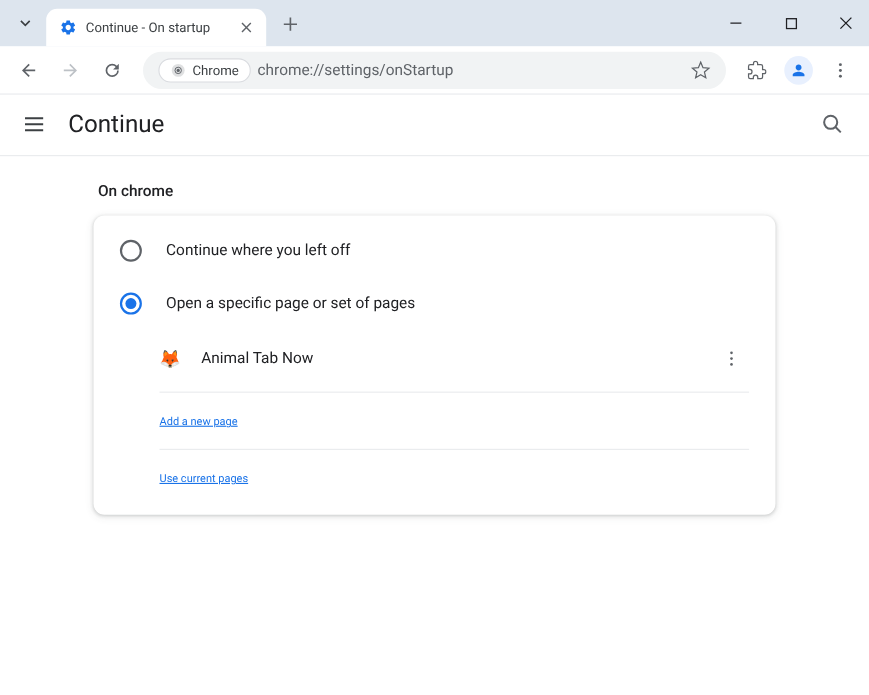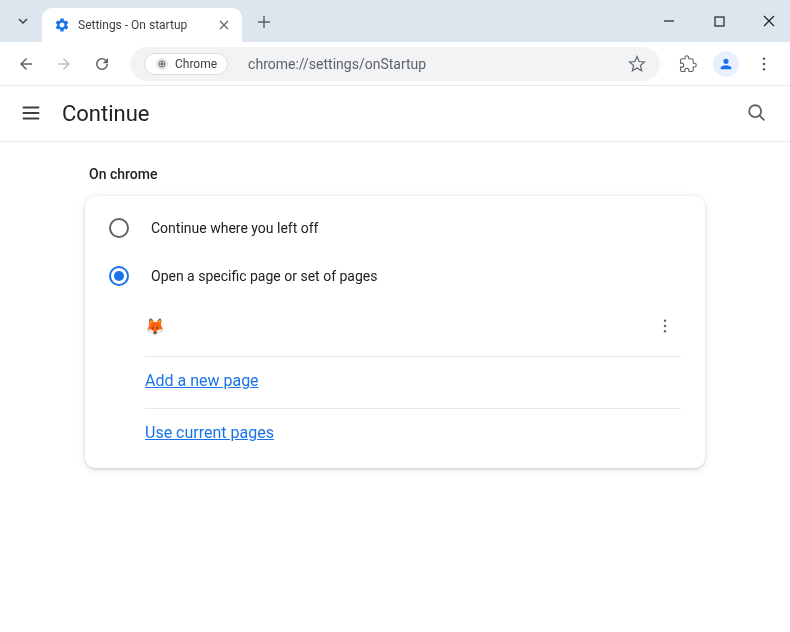--- a/index.html
+++ b/index.html
@@ -13,21 +13,21 @@
 .tab-title { font-size: 12px; color: #3c4043; margin-left: 8px; flex: 1; white-space: nowrap; overflow: hidden; text-overflow: ellipsis; }
 .tab-close { width: 16px; height: 16px; display: flex; align-items: center; justify-content: center; color: #5f6368; cursor: pointer; }
 .new-tab { width: 28px; height: 28px; margin-left: 8px; margin-top: 2px; display: flex; align-items: center; justify-content: center; color: #5f6368; cursor: pointer; border-radius: 50%; }
 .win-controls { position: absolute; right: 6px; top: 0; height: 42px; display: flex; align-items: center; gap: 20px; }
 .win-btn { width: 30px; height: 30px; display: flex; align-items: center; justify-content: center; color: #202124; cursor: pointer; }
 
 
 .toolbar { height: 44px; background: #fff; display: flex; align-items: center; padding: 0 10px; gap: 6px; border-bottom: 1px solid #e8eaed; }
 .tbtn { width: 32px; height: 32px; display: flex; align-items: center; justify-content: center; color: #5f6368; border-radius: 50%; cursor: pointer; }
 .tbtn.disabled { color: #bdc1c6; cursor: default; }
-.omnibox { flex: 1; height: 34px; background: #f1f3f4; border-radius: 17px; display: flex; align-items: center; padding: 0 14px; gap: 20px; margin: 0 6px; }
+.omnibox { flex: 1; height: 34px; background: #f1f3f4; border-radius: 17px; display: flex; align-items: center; padding: 0 14px; gap: 6px; margin: 0 6px; }
 .omni-chip { display: flex; align-items: center; gap: 6px; background: #fff; border-radius: 14px; padding: 3px 10px; font-size: 12px; color: #3c4043; border: 1px solid #dadce0; }
 .omni-url { font-size: 14px; color: #5f6368; flex: 1; }
 .omni-star { color: #5f6368; }
 .avatar { width: 26px; height: 26px; border-radius: 50%; background: #e8f0fe; display: flex; align-items: center; justify-content: center; color: #1a73e8; }
 
 
 .settings-header { height: 56px; display: flex; align-items: center; padding: 0 20px; border-bottom: 1px solid #e8eaed; }
 .menu-icon { width: 24px; height: 24px; color: #3c4043; cursor: pointer; margin-right: 18px; }
 .settings-title { font-size: 22px; color: #202124; font-weight: 400; flex: 1; }
 .search-icon { width: 24px; height: 24px; color: #5f6368; cursor: pointer; }
@@ -43,40 +43,40 @@
 .radio.selected::after { content: ""; position: absolute; width: 10px; height: 10px; background: #1a73e8; border-radius: 50%; top: 3px; left: 3px; }
 .radio-label { font-size: 14px; color: #202124; }
 .page-row { display: flex; align-items: center; padding: 10px 24px 10px 60px; }
 .page-favicon { width: 20px; height: 20px; margin-right: 18px; font-size: 16px; display: flex; align-items: center; justify-content: center; }
 .page-info { flex: 1; }
 .page-name { font-size: 14px; color: #202124; }
 .page-url { font-size: 13px; color: #5f6368; margin-top: 2px; }
 .page-menu { width: 32px; height: 32px; display: flex; align-items: center; justify-content: center; color: #5f6368; cursor: pointer; border-radius: 50%; }
 .link-row { padding: 14px 24px 14px 60px; }
 .link-row.bordered { border-top: 1px solid #e8eaed; margin: 4px 24px 4px 60px; padding-left: 0; padding-right: 0; }
-.link { font-size: 16px; color: #1a73e8; text-decoration: underline; cursor: pointer; }
+.link { font-size: 10px; color: #1a73e8; text-decoration: underline; cursor: pointer; }
 
 svg { display: block; }
 </style>
 </head>
 <body>
 
 <div class="titlebar">
   <div class="tab-dropdown">
     <svg width="12" height="12" viewBox="0 0 12 12">
         <path d="M2 4l4 4 4-4" stroke="#3c4043" stroke-width="1.5" fill="none"></path>
       </svg>
   </div>
   <div class="tab">
     <span class="tab-favicon">
       <svg width="16" height="16" viewBox="0 0 24 24">
           <path fill="#1a73e8" d="M19.14,12.94c0.04-0.3,0.06-0.61,0.06-0.94c0-0.32-0.02-0.64-0.07-0.94l2.03-1.58c0.18-0.14,0.23-0.41,0.12-0.61 l-1.92-3.32c-0.12-0.22-0.37-0.29-0.59-0.22l-2.39,0.96c-0.5-0.38-1.03-0.7-1.62-0.94L14.4,2.81c-0.04-0.24-0.24-0.41-0.48-0.41 h-3.84c-0.24,0-0.43,0.17-0.47,0.41L9.25,5.35C8.66,5.59,8.12,5.92,7.63,6.29L5.24,5.33c-0.22-0.08-0.47,0-0.59,0.22L2.74,8.87 C2.62,9.08,2.66,9.34,2.86,9.48l2.03,1.58C4.84,11.36,4.8,11.69,4.8,12s0.02,0.64,0.07,0.94l-2.03,1.58 c-0.18,0.14-0.23,0.41-0.12,0.61l1.92,3.32c0.12,0.22,0.37,0.29,0.59,0.22l2.39-0.96c0.5,0.38,1.03,0.7,1.62,0.94l0.36,2.54 c0.05,0.24,0.24,0.41,0.48,0.41h3.84c0.24,0,0.44-0.17,0.47-0.41l0.36-2.54c0.59-0.24,1.13-0.56,1.62-0.94l2.39,0.96 c0.22,0.08,0.47,0,0.59-0.22l1.92-3.32c0.12-0.22,0.07-0.47-0.12-0.61L19.14,12.94z M12,15.6c-1.98,0-3.6-1.62-3.6-3.6 s1.62-3.6,3.6-3.6s3.6,1.62,3.6,3.6S13.98,15.6,12,15.6z"></path>
         </svg>
     </span>
-    <span class="tab-title">Settings - On startup</span>
+    <span class="tab-title">Continue - On startup</span>
     <span class="tab-close">
       <svg width="10" height="10" viewBox="0 0 10 10">
           <path d="M1 1l8 8M9 1l-8 8" stroke="#5f6368" stroke-width="1.3"></path>
         </svg>
     </span>
   </div>
   <div class="new-tab">
     <svg width="14" height="14" viewBox="0 0 14 14">
         <path d="M7 1v12M1 7h12" stroke="#5f6368" stroke-width="1.5"></path>
       </svg>
@@ -176,20 +176,21 @@
         <div class="radio"></div>
         <div class="radio-label">Continue where you left off</div>
       </div>
       <div class="radio-row">
         <div class="radio selected"></div>
         <div class="radio-label">Open a specific page or set of pages</div>
       </div>
       <div class="page-row">
         <div class="page-favicon">🦊</div>
         <div class="page-info">
+          <div class="page-name">Animal Tab Now</div>
         </div>
         <div class="page-menu">
           <svg width="18" height="18" viewBox="0 0 24 24">
               <circle cx="12" cy="5" r="1.6" fill="#5f6368"></circle>
               <circle cx="12" cy="12" r="1.6" fill="#5f6368"></circle>
               <circle cx="12" cy="19" r="1.6" fill="#5f6368"></circle>
             </svg>
         </div>
       </div>
       <div class="link-row bordered">

